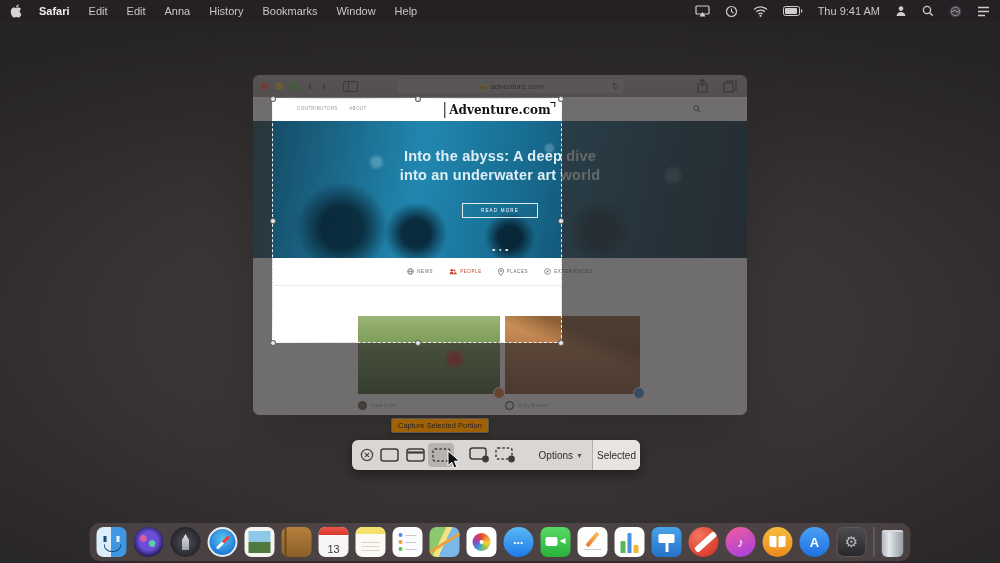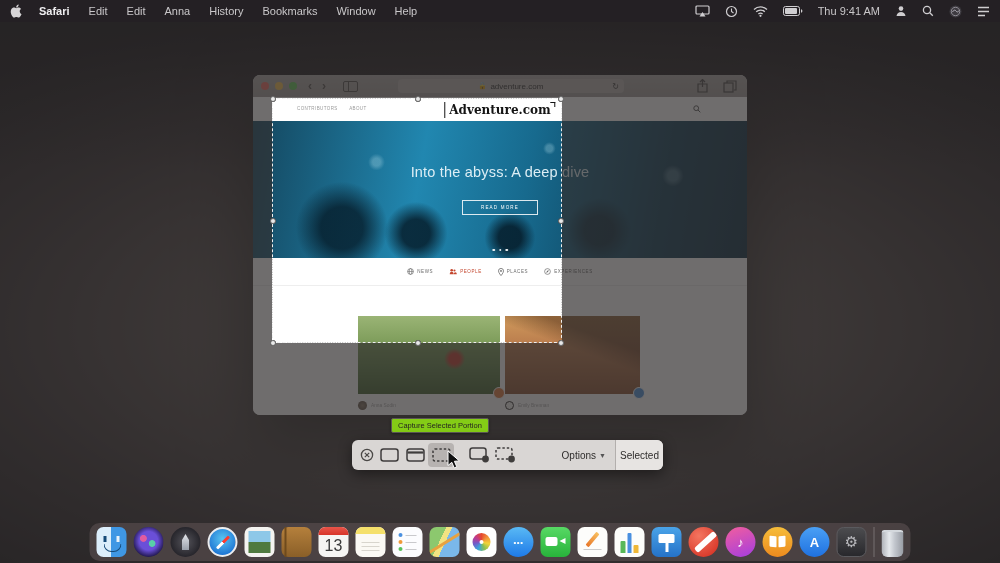--- a/index.html
+++ b/index.html
@@ -56,21 +56,21 @@
     background:
       radial-gradient(circle at 18% 78%, rgba(4,22,34,.75) 0 5%, transparent 11%),
       radial-gradient(circle at 33% 82%, rgba(4,22,34,.8) 0 4%, transparent 9%),
       radial-gradient(circle at 52% 85%, rgba(4,22,34,.8) 0 4%, transparent 9%),
       radial-gradient(circle at 70% 80%, rgba(4,22,34,.6) 0 4%, transparent 9%),
       radial-gradient(circle at 85% 40%, rgba(190,230,240,.25) 0 1.2%, transparent 2.5%),
       radial-gradient(circle at 25% 30%, rgba(190,230,240,.3) 0 1%, transparent 2.2%),
       radial-gradient(circle at 60% 20%, rgba(190,230,240,.28) 0 1%, transparent 2%),
       linear-gradient(100deg, #14465e 0%, #2187b0 34%, #176a8e 55%, #0d3a52 82%, #082a3e 100%);
   }
-  #hero h1 { font-weight:400; font-size:14.5px; line-height:19px; padding-top:42px; color:#ddeef5; letter-spacing:.2px; }
+  #hero h1 { font-weight:700; font-size:14.5px; line-height:19px; padding-top:26px; color:#ddeef5; letter-spacing:.2px; }
   #cta { display:inline-block; margin-top:18px; padding:4px 18px; border:1px solid rgba(255,255,255,.85);
     font-size:4.5px; letter-spacing:1.2px; color:#fff; }
   #dots { position:absolute; bottom:7px; left:50%; transform:translateX(-50%); display:flex; gap:4px; }
   #dots i { width:2.5px; height:2.5px; border-radius:50%; background:rgba(255,255,255,.9); }
 
   #catnav { height:28px; display:flex; align-items:center; justify-content:center; gap:16px; border-bottom:1px solid #eee; }
   .cat { display:flex; align-items:center; gap:3px; font-size:4.5px; letter-spacing:.6px; color:#6b6b6b; }
   .cat svg { display:block; }
   .cat.active { color:#c4472f; }
 
@@ -94,25 +94,25 @@
   .avatar.a2 { background:#f2f0ee; border:1.5px solid #2c2c2c; }
   .author span { font-size:4.8px; color:#aaa; }
 
   
   #selection { position:absolute; left:272px; top:98px; width:290px; height:245px; z-index:20;
     border:1px dashed rgba(252,252,252,.95); box-shadow:0 0 0 1500px rgba(70,66,66,.5);
     filter:drop-shadow(0 0 .5px rgba(0,0,0,.8)); }
   .hd { position:absolute; width:6px; height:6px; border-radius:50%; background:#e9e9e9; border:1px solid #6b6b6b; }
 
   
-  #tooltip { position:absolute; left:391px; top:418px; z-index:40; background:#84cc16; border:1px solid #5c5855;
+  #tooltip { position:absolute; left:391px; top:418px; z-index:40; background:#a16207; border:1px solid #5c5855;
     border-radius:2px; font-size:7.5px; color:#262422; padding:2px 6px; box-shadow:0 1px 3px rgba(0,0,0,.4); }
 
   
-  #ctoolbar { position:absolute; left:352px; top:440px; width:311px; height:30px; z-index:40;
+  #ctoolbar { position:absolute; left:352px; top:440px; width:288px; height:30px; z-index:40;
     background:#d9d6d4; border-radius:6px; box-shadow:0 4px 14px rgba(0,0,0,.45); display:flex; align-items:center; }
   .tbtn { width:26px; height:24px; display:flex; align-items:center; justify-content:center; border-radius:4px; }
   .tbtn.sel { background:#b7b3b1; }
   .tbtn svg { display:block; }
   #closebtn { margin:0 2px 0 8px; }
   .gap { width:12px; }
   #optionsbtn { margin-left:auto; font-size:10px; color:#2f2d2c; display:flex; align-items:center; gap:3px; padding:0 9px; height:30px; }
   #optionsbtn .chev { font-size:7px; color:#555; }
   #capturebtn { width:48px; height:30px; background:#e7e4e2; border-left:1px solid #b3afad;
     border-radius:0 6px 6px 0; font-size:10px; color:#2f2d2c; display:flex; align-items:center; justify-content:center; }
@@ -135,21 +135,21 @@
       background:linear-gradient(#e3e5ea,#9aa0ab); clip-path:polygon(50% 0,85% 38%,85% 100%,15% 100%,15% 38%); }
   .di-safari { border-radius:50%; background:radial-gradient(circle at 50% 38%, #59c5f2, #1f77d4 75%); border:2px solid #ecedef; }
   .di-safari::before { content:""; position:absolute; left:12px; top:5px; width:3px; height:17px; border-radius:1px;
       background:linear-gradient(#ff3b30 50%, #fff 50%); transform:rotate(45deg); }
   .di-preview { background:#f4f3f0; }
   .di-preview::before { content:""; position:absolute; inset:4px; background:linear-gradient(180deg,#8ec8e8 52%, #4f7a3f 52%); }
   .di-contacts { background:linear-gradient(180deg,#b5803c,#8a5f28); }
   .di-contacts::before { content:""; position:absolute; left:3px; top:0; bottom:0; width:2px; background:#6e4a1d; }
   .di-calendar { background:#f6f5f3; }
   .di-calendar::before { content:""; position:absolute; top:0; left:0; right:0; height:8px; background:linear-gradient(#e8554a,#d8352a); border-radius:7px 7px 0 0; }
-  .di-calendar .day { position:absolute; bottom:2px; left:0; right:0; text-align:center; font-size:16px; color:#3a3a3a; }
+  .di-calendar .day { position:absolute; bottom:2px; left:0; right:0; text-align:center; font-size:11px; color:#3a3a3a; }
   .di-notes { background:#fbf9f4; }
   .di-notes::before { content:""; position:absolute; top:0; left:0; right:0; height:7px; background:#f5e06b; border-radius:7px 7px 0 0; }
   .di-notes::after { content:""; position:absolute; left:6px; right:6px; top:12px; height:13px;
       background:repeating-linear-gradient(transparent 0 3px, #d8d5cd 3px 4px); }
   .di-reminders { background:#fcfcfe; }
   .di-reminders::before { content:""; position:absolute; left:6px; top:6px; width:4px; height:4px; border-radius:50%;
       background:#4a90e0; box-shadow:0 7px 0 #f09a38, 0 14px 0 #58c05a; }
   .di-reminders::after { content:""; position:absolute; left:13px; top:7px; width:11px; height:18px;
       background:repeating-linear-gradient(transparent 0 1px, #c9c9cc 1px 2.5px, transparent 2.5px 7px); }
   .di-maps { background:linear-gradient(115deg,#8cc86e 0 38%, #f2e382 38% 52%, #7ab8ea 52% 100%); overflow:hidden; }
@@ -232,20 +232,21 @@
         <div id="logo">Adventure.com</div>
         <svg class="srch" width="8" height="8" viewBox="0 0 8 8">
           <circle cx="3.2" cy="3.2" r="2.4" fill="none" stroke="#555" stroke-width="1"></circle>
           <path d="M5 5l2.3 2.3" stroke="#555" stroke-width="1"></path>
         </svg>
       </div>
 
       <div id="hero">
         <h1>
           <span>Into the abyss: A deep dive</span><br>
+          <span>into an underwater art world</span>
         </h1>
         <span id="cta">READ MORE</span>
         <div id="dots">
             <i></i>
             <i></i>
             <i></i>
           </div>
       </div>
 
       <div id="catnav">

